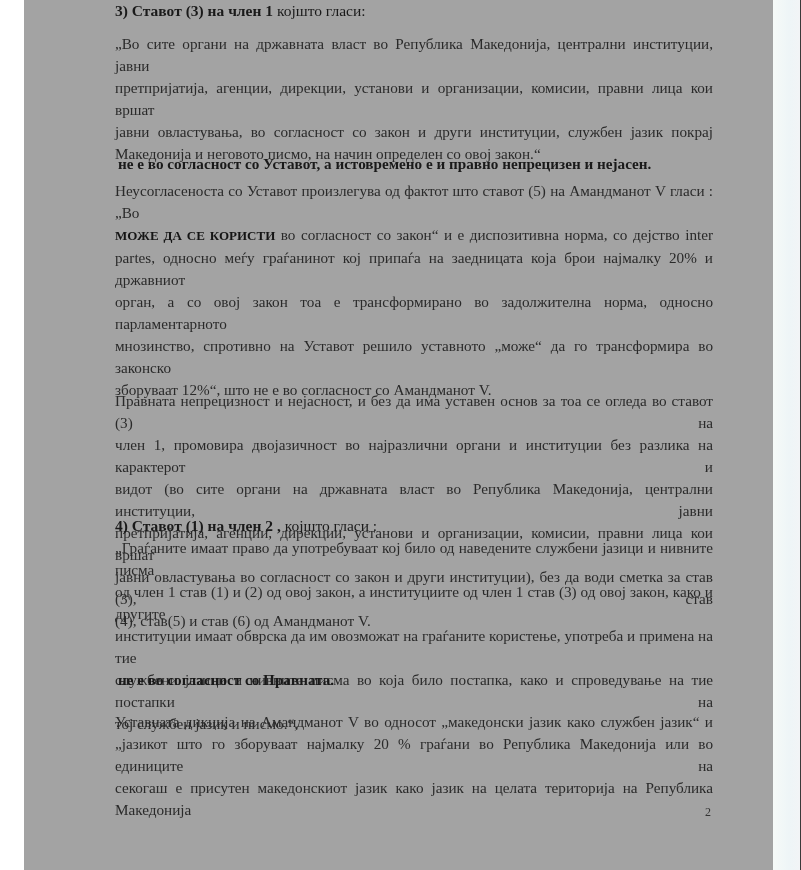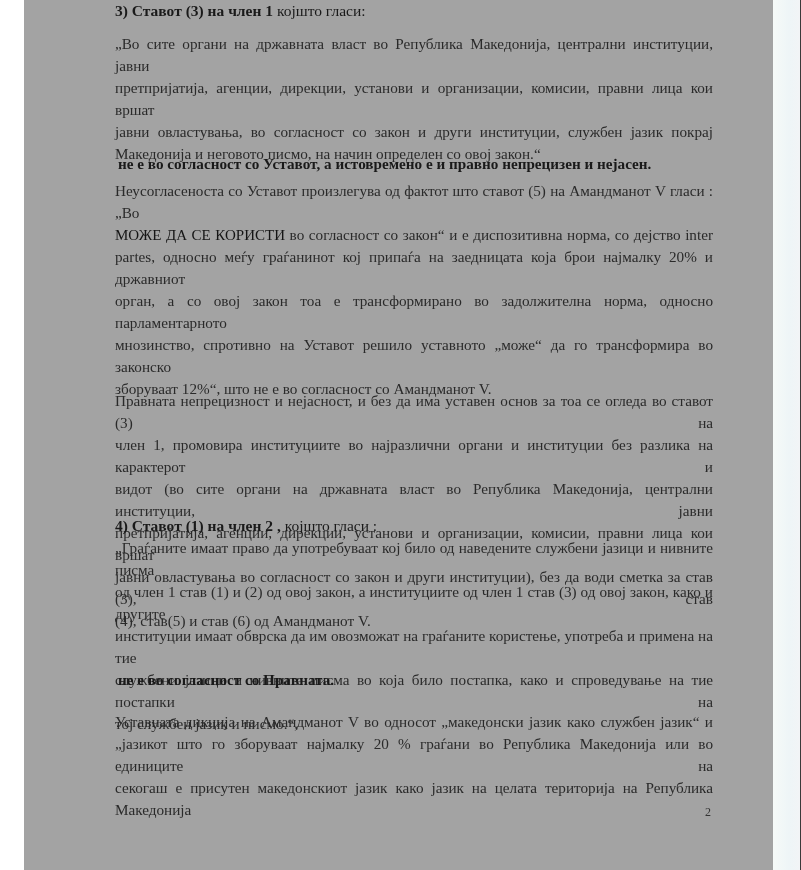--- a/index.html
+++ b/index.html
@@ -45,21 +45,21 @@
     margin: 0;
   }
   .justify-all {
     text-align: justify;
     text-align-last: justify;
   }
   .bold { font-weight: bold; color: #1a1a1a; }
   .heading { font-size: 15.5px; color: #1a1a1a; }
   .heading .b { font-weight: bold; }
   .heading .n { font-weight: normal; }
-  .caps { font-weight: normal; font-size: 15px; color: #151515; }
+  .caps { font-weight: bold; font-size: 13px; color: #151515; }
   .page-number {
     position: absolute;
     left: 681px;
     top: 805px;
     font-size: 12px;
     color: #333;
   }
   .para-line { display: block; }
 </style>
 </head>
@@ -84,21 +84,21 @@
     <span class="para-line justify-all">Неусогласеноста со Уставот произлегува од фактот што ставот (5) на Амандманот V гласи : „Во</span>
     <span class="para-line justify-all"><span class="caps">МОЖЕ ДА СЕ КОРИСТИ</span><span> во согласност со закон“ и е диспозитивна норма, со дејство inter</span></span>
     <span class="para-line justify-all">partes, односно меѓу граѓанинот кој припаѓа на заедницата која брои најмалку 20% и државниот</span>
     <span class="para-line justify-all">орган, а со овој закон тоа е трансформирано во задолжителна норма, односно парламентарното</span>
     <span class="para-line justify-all">мнозинство, спротивно на Уставот решило уставното „може“ да го трансформира во законско</span>
     <span class="para-line">зборуваат 12%“, што не е во согласност со Амандманот V.</span>
   </div>
 
   <div class="block" style="top:390px;">
     <span class="para-line justify-all">Правната непрецизност и нејасност, и без да има уставен основ за тоа се огледа во ставот (3) на</span>
-    <span class="para-line justify-all">член 1, промовира институциите во најразлични органи и институции без разлика на карактерот и</span>
+    <span class="para-line justify-all">член 1, промовира двојазичност во најразлични органи и институции без разлика на карактерот и</span>
     <span class="para-line justify-all">видот (во сите органи на државната власт во Република Македонија, централни институции, јавни</span>
     <span class="para-line justify-all">претпријатија, агенции, дирекции, установи и организации, комисии, правни лица кои вршат</span>
     <span class="para-line justify-all">јавни овластувања во согласност со закон и други институции), без да води сметка за став (3), став</span>
     <span class="para-line">(4), став(5) и став (6) од Амандманот V.</span>
   </div>
 
   <p class="block heading" style="top:515px;">
     <span class="b">4) Ставот (1) на член 2 ,</span><span class="n"> којшто гласи :</span>
   </p>
 

